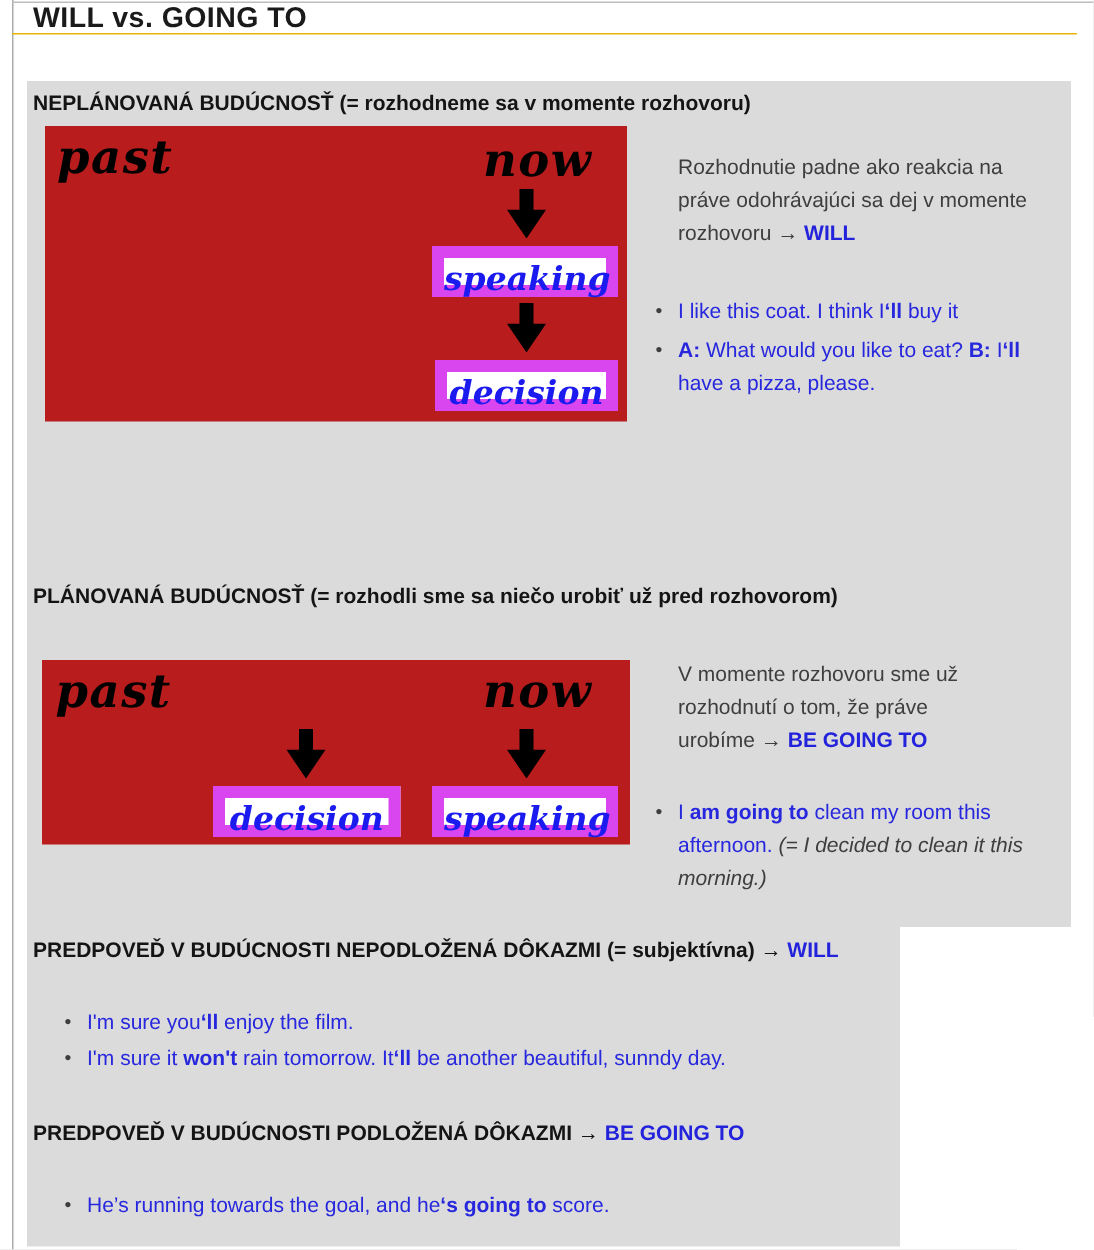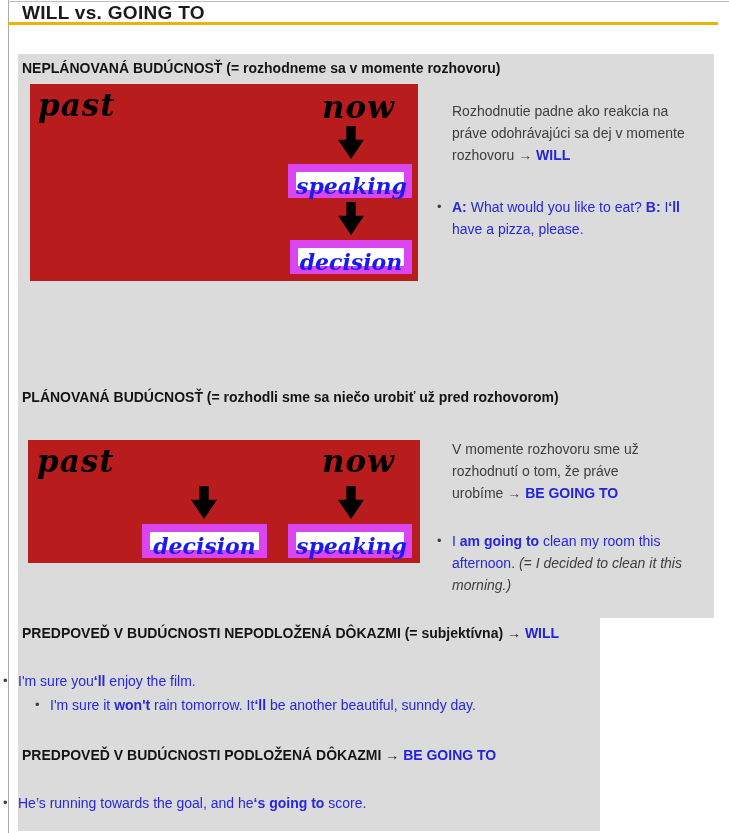--- a/index.html
+++ b/index.html
@@ -4,21 +4,21 @@
 <style>
   html,body { margin:0; padding:0; }
   body {
     width:729px; height:833px; position:relative; overflow:hidden;
     background:#ffffff; color:#3e3e3e;
     font-family:"Liberation Sans", sans-serif; font-size:14px;
   }
   .left-rule { position:absolute; left:8px; top:0; width:1px; height:833px; background:#ababab; }
   .top-rule  { position:absolute; left:8px; right:0; top:1px; height:1px; background:#bdbdbd; }
 
-  .title-wrap { position:absolute; left:8px; right:11px; top:0; height:22px; border-bottom:3px solid #eab308; }
+  .title-wrap { position:absolute; left:8px; right:11px; top:0; height:22px; border-bottom:1px solid #eab308; }
   h1 { margin:0; padding:3px 0 0 14px; font-size:19px; line-height:19px; font-weight:bold;
        color:#1a1a1a; letter-spacing:0.3px; }
 
   .panel { position:absolute; background:#dbdbdb; }
   .panel-top    { left:18px; top:54px;  width:696px; height:564px; }
   .panel-bottom { left:18px; top:618px; width:582px; height:213px; }
 
   .h2 { margin:0; font-size:14px; font-weight:bold; color:#141414; line-height:17px; }
   .pos-h1 { position:absolute; left:4px; top:6px; }
   .pos-h2 { position:absolute; left:4px; top:335px; }
@@ -55,22 +55,22 @@
   .rcol2 { left:434px; top:384px; }
   .note { margin:0; color:#3e3e3e; }
   .term { color:#2323dc; font-weight:bold; }
 
   .bullets { list-style:none; margin:30px 0 0; padding:0; color:#2727dd; line-height:22px; }
   .bullets li { position:relative; }
   .bullets li + li { margin-top:4px; }
   .bullets li::before { content:"\2022"; position:absolute; left:-15px; color:#3e3e3e; font-size:13px; }
   .rcol2 .bullets { margin-top:26px; }
 
-  .panel-bottom .bullets { margin:28px 0 0; }
-  .panel-bottom .bullets li + li { margin-top:2px;margin-left:32px; }
+  .panel-bottom .bullets { margin:28px 0 0; padding-left:40px; }
+  .panel-bottom .bullets li + li { margin-top:2px; }
 
   .dk-it { color:#3e3e3e; font-style:italic; }
   b { font-weight:bold; }
 </style>
 </head>
 <body>
 
 <div class="left-rule"></div>
 <div class="top-rule"></div>
 
@@ -87,20 +87,21 @@
     <span class="script lbl p-now">now</span>
     <span class="arrow ar-a"></span>
     <span class="script dbox b-speak">speaking</span>
     <span class="arrow ar-b"></span>
     <span class="script dbox b-dec">decision</span>
   </div>
 
   <div class="rcol rcol1">
     <p class="note"><span>Rozhodnutie padne ako reakcia na</span><br><span>práve odohrávajúci sa dej v momente</span><br><span>rozhovoru → </span><span class="term">WILL</span></p>
     <ul class="bullets">
+      <li><span>I like this coat. I think I</span><b>‘ll</b><span> buy it</span></li>
       <li><b>A:</b><span> What would you like to eat? </span><b>B:</b><span> I</span><b>‘ll</b><br><span>have a pizza, please.</span></li>
     </ul>
   </div>
 
   <h2 class="h2 pos-h2">PLÁNOVANÁ BUDÚCNOSŤ (= rozhodli sme sa niečo urobiť už pred rozhovorom)</h2>
 
   <div class="diagram d2">
     <span class="script lbl p-past">past</span>
     <span class="script lbl p-now">now</span>
     <span class="arrow ar-l"></span>

